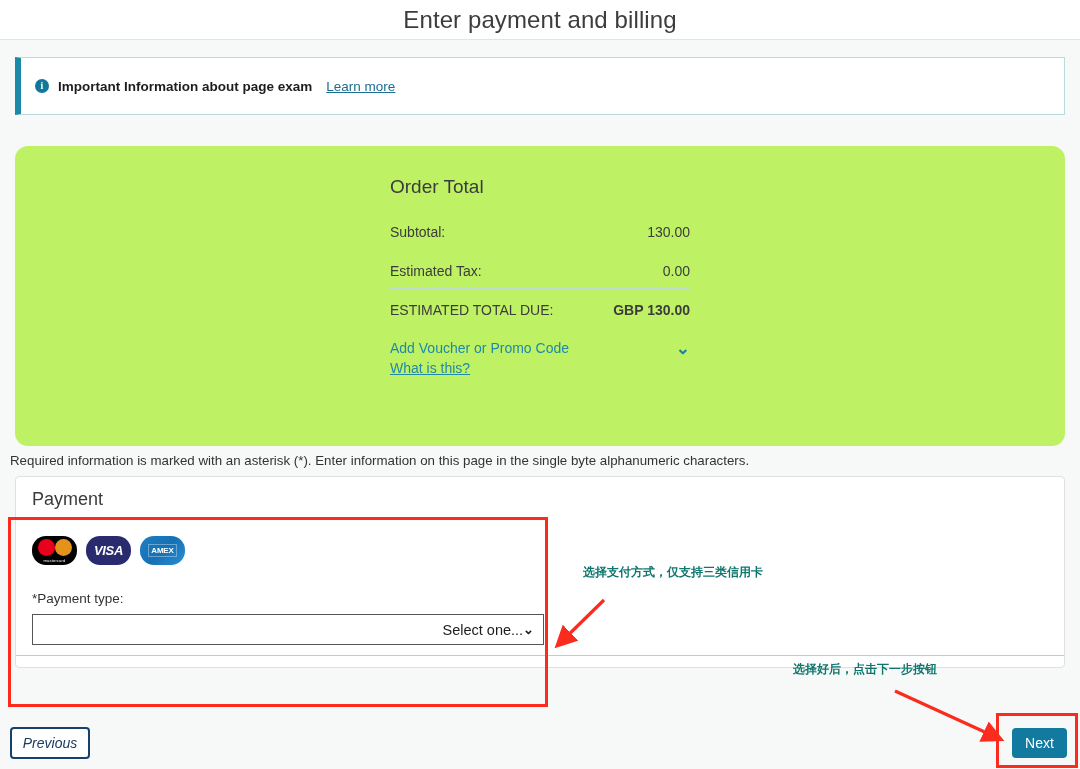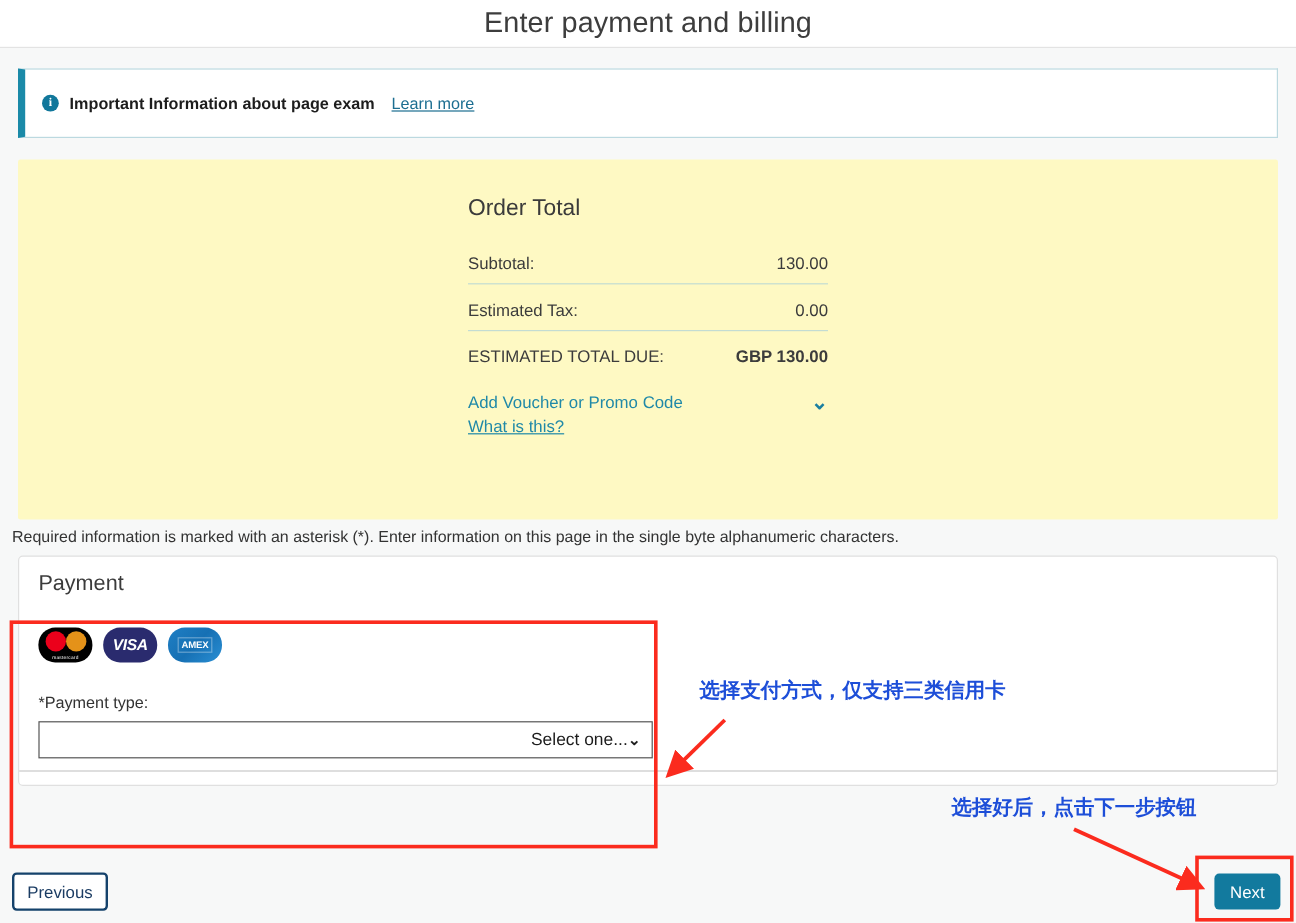--- a/index.html
+++ b/index.html
@@ -69,23 +69,23 @@
   .banner-link {
     font-size: 13.5px;
     color: #1c6e91;
     text-decoration: underline;
     margin-left: 14px;
     cursor: pointer;
   }
 
   
   .order-panel {
-    margin: 18px 15px 0 15px;
-    background: #fef9c3;
-    border-radius: 2px;
+    margin: 31px 15px 0 15px;
+    background: #bef264;
+    border-radius: 13px;
     height: 300px;
     padding-top: 30px;
   }
   .order-inner {
     width: 300px;
     margin-left: 375px;
   }
   .order-heading {
     font-size: 19px;
     color: #3b3b3b;
@@ -250,20 +250,21 @@
     top: 10px;
     width: 80px;
     height: 32px;
     border: 2px solid #15426b;
     border-radius: 4px;
     background: #ffffff;
     color: #1b3c63;
     font-size: 14px;
     font-family: "Liberation Sans", sans-serif;
     cursor: pointer;
+    font-style: italic;
   }
   .btn-next {
     position: absolute;
     right: 13px;
     top: 11px;
     width: 55px;
     height: 30px;
     border: none;
     border-radius: 4px;
     background: #127a9e;
@@ -278,22 +279,22 @@
     position: absolute;
     inset: 0;
     pointer-events: none;
   }
   .anno-box {
     position: absolute;
     border: 3px solid #fb2b1e;
   }
   .anno-text {
     position: absolute;
-    color: #1d4ed8;
-    font-size: 17px;
+    color: #0f766e;
+    font-size: 12px;
     font-weight: bold;
     white-space: nowrap;
     font-family: "Liberation Sans", sans-serif;
   }
   .anno-svg { position: absolute; inset: 0; width: 1080px; height: 769px; }
 </style>
 </head>
 <body>
 
 <div class="title-bar">

